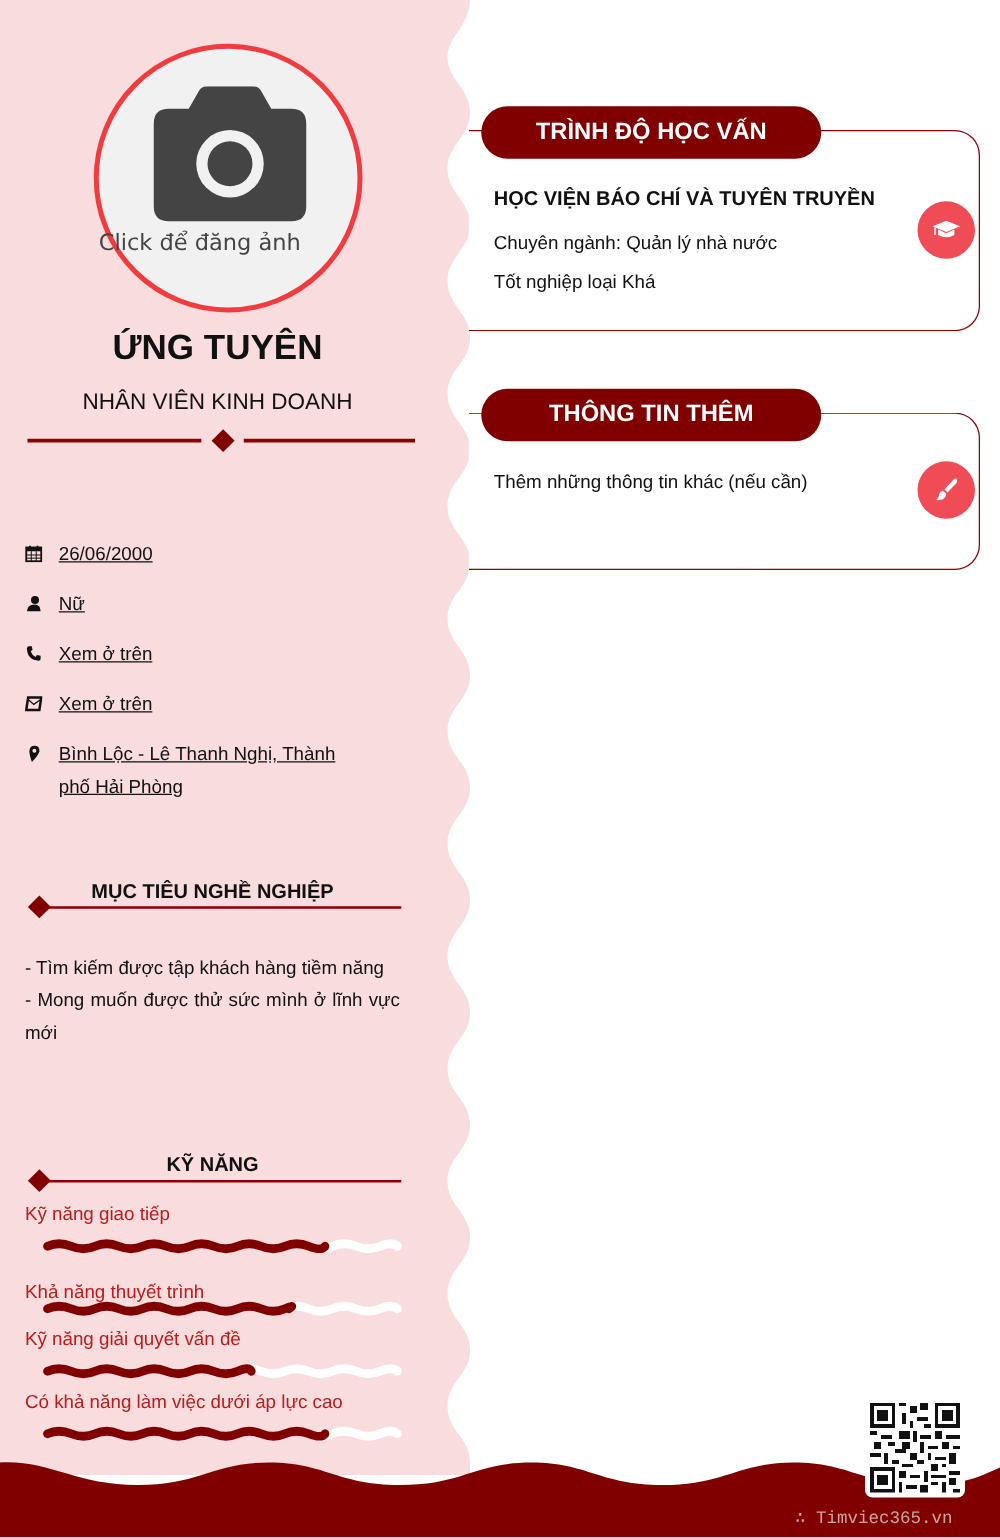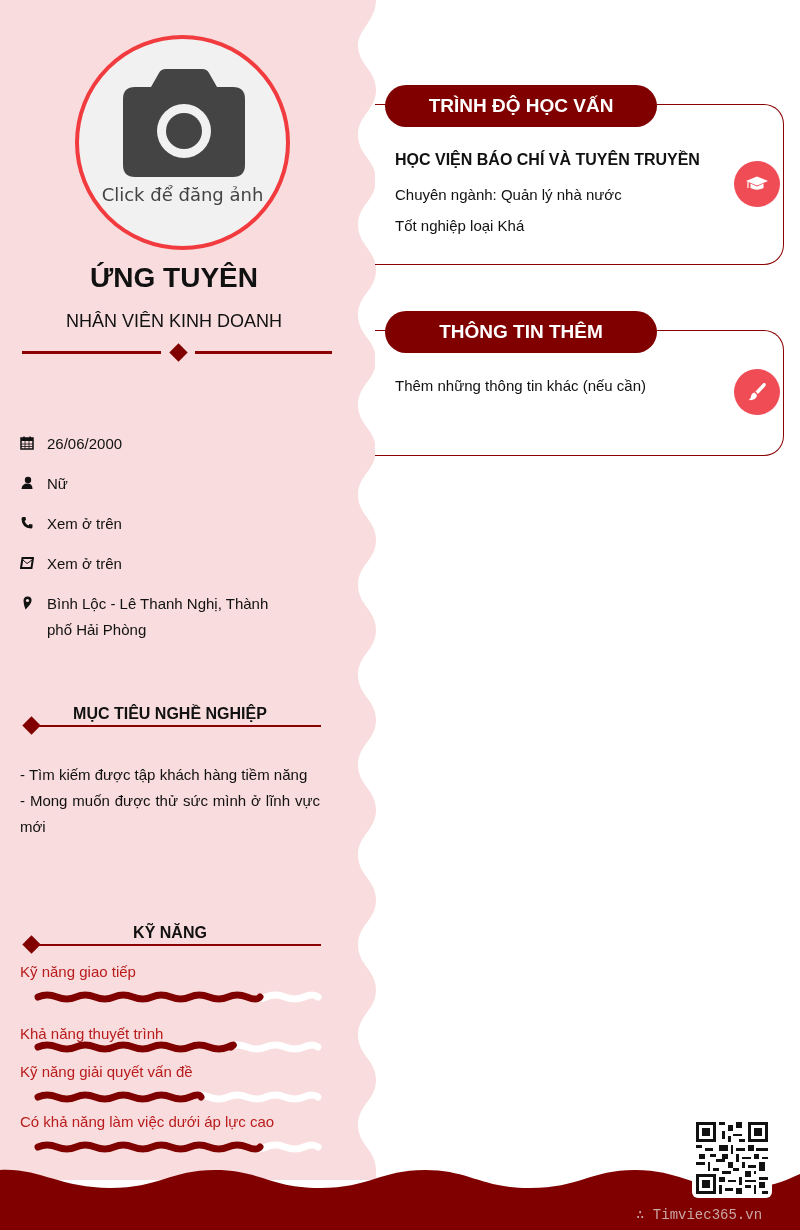--- a/index.html
+++ b/index.html
@@ -6,30 +6,30 @@
   html, body { width: 800px; height: 1230px; overflow: hidden; background: #ffffff; }
   body { position: relative; font-family: "Liberation Sans", "DejaVu Sans", sans-serif; color: #111; }
 
   .sidebar-bg { position: absolute; left: 0; top: 0; width: 400px; height: 1180px; }
   .bottom-wave { position: absolute; left: 0; top: 1160px; width: 800px; height: 70px; }
 
   
   .avatar { position: absolute; left: 75px; top: 35px; width: 215px; height: 215px; border-radius: 50%;
             border: 4px solid #f23b3f; background: #f1f1f1; cursor: pointer; }
   .avatar .cam { position: absolute; left: 42px; top: 30px; width: 126px; height: 110px; }
-  .avatar .cap { position: absolute; left: 0; right: 0; top: 145px; text-align: center;
+  .avatar .cap { position: absolute; left: 0; right: 0; top: 145px; 
                  font-family: "DejaVu Sans", sans-serif; font-size: 18px; color: #444; }
 
   .name { position: absolute; left: 0; width: 348px; top: 262px; text-align: center; font-size: 28px; font-weight: bold; color: #111; }
   .job { position: absolute; left: 0; width: 348px; top: 311px; text-align: center; font-size: 18px; color: #111; }
 
   .divider-line { position: absolute; height: 3px; background: #8b0000; }
   .diamond { position: absolute; width: 13px; height: 13px; background: #800000; transform: rotate(45deg); }
 
-  .info-row { position: absolute; left: 20px; width: 300px; display: flex; font-size: 15px; line-height: 26px; color: #111; }
+  .info-row { position: absolute; left: 20px; width: 300px; display: flex; font-size: 15px; line-height: 26px; color: #111; text-decoration: underline; }
   .info-row .ic { width: 27px; flex: 0 0 27px; display: flex; align-items: flex-start; padding-top: 5px; }
   .info-row .ic svg { width: 14px; height: 14px; }
 
   .sec-title { position: absolute; font-size: 16px; font-weight: bold; color: #111; text-align: center; }
   .sec-line { position: absolute; height: 2px; background: #8b0000; }
 
   .objective { position: absolute; left: 20px; top: 762px; width: 300px; font-size: 15px; line-height: 26px; text-align: justify; color: #111; }
 
   .skill-name { position: absolute; left: 20px; font-size: 15px; color: #b91c1c; }
   .skill-bar { position: absolute; left: 34px; width: 290px; height: 14px; }

